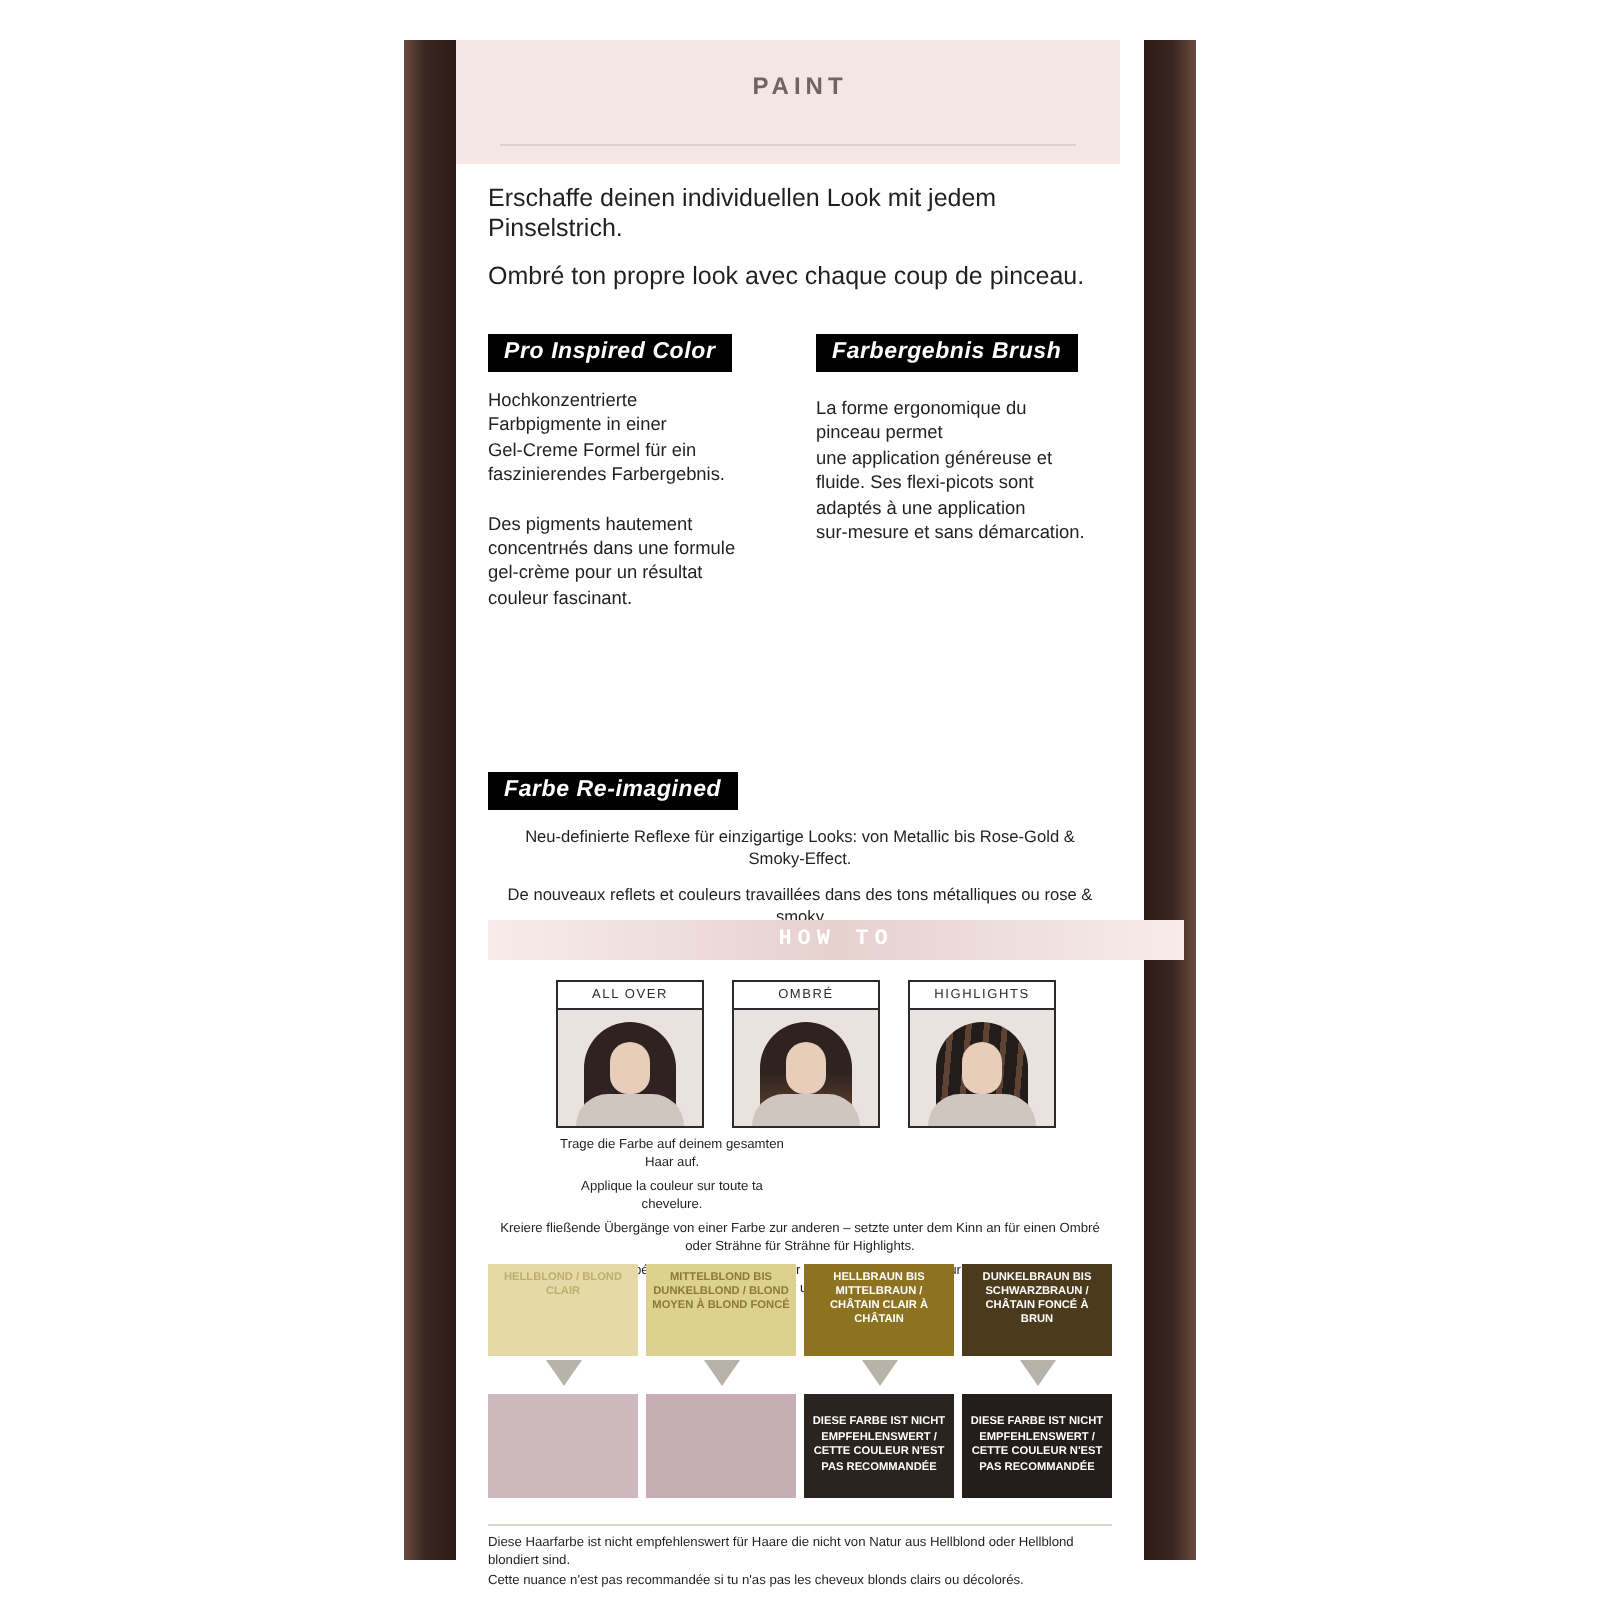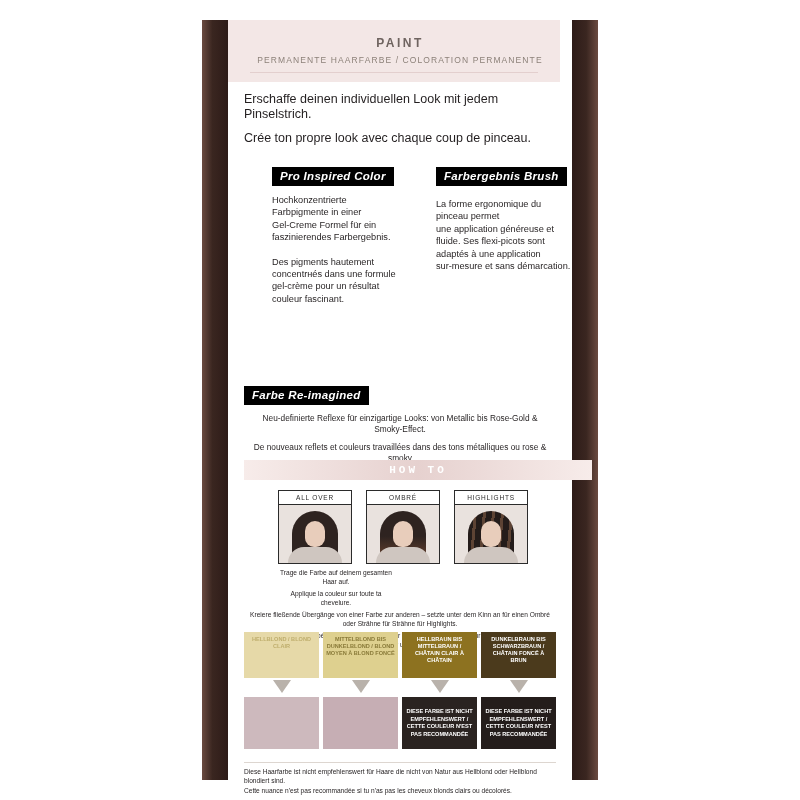--- a/index.html
+++ b/index.html
@@ -19,21 +19,21 @@
   .header .sub{position:absolute;top:35px;left:0;width:344px;text-align:center;font-size:8.5px;letter-spacing:1.1px;color:#8c8179;}
   .header .rule{position:absolute;left:22px;right:22px;top:52px;height:1px;background:#e3cfce;}
 
   .lead{position:absolute;left:16px;top:72px;width:312px;}
   .lead .l1{font-size:12.5px;line-height:15px;color:#231f20;}
   .lead .l2{margin-top:9px;font-size:12.5px;line-height:15px;color:#231f20;}
 
   
   .tag{display:inline-block;background:#000;color:#fff;font-size:11.5px;font-weight:bold;font-style:italic;padding:3px 8px 4px 8px;letter-spacing:.3px;}
 
-  .col{position:absolute;width:152px;margin-left:28px;}
+  .col{position:absolute;width:152px;}
   .colL{left:16px;top:146px;}
   .colR{left:180px;top:146px;}
   .body{font-size:9.2px;line-height:12.4px;color:#231f20;margin-top:8px;white-space:pre-line;}
   .body.fr{margin-top:12px;}
 
   .reimg{position:absolute;left:16px;top:365px;width:312px;}
   .reimg .txt{font-size:8.3px;line-height:11px;color:#231f20;margin-top:8px;white-space:pre-line;text-align:center;}
   .reimg .txt.fr{margin-top:7px;}
 
   
@@ -74,27 +74,26 @@
 
 <div class="page">
 
   <div class="edge left"></div>
   <div class="edge right"></div>
 
   <div class="panel">
 
     <div class="header">
       <div class="ttl">PAINT</div>
-      <div class="sub">PERMANENTE HAARFARBE / COLORATION PERMANENTE</div>
       <div class="rule"></div>
     </div>
 
     <div class="lead">
       <div class="l1">Erschaffe deinen individuellen Look mit jedem Pinselstrich.</div>
-      <div class="l2">Crée ton propre look avec chaque coup de pinceau.</div>
+      <div class="l2">Ombré ton propre look avec chaque coup de pinceau.</div>
     </div>
 
     <div class="col colL">
       <span class="tag">Pro Inspired Color</span>
       <div class="body">Hochkonzentrierte
 Farbpigmente in einer
 Gel-Creme Formel für ein
 faszinierendes Farbergebnis.</div>
       <div class="body fr">Des pigments hautement
 concentrнés dans une formule

